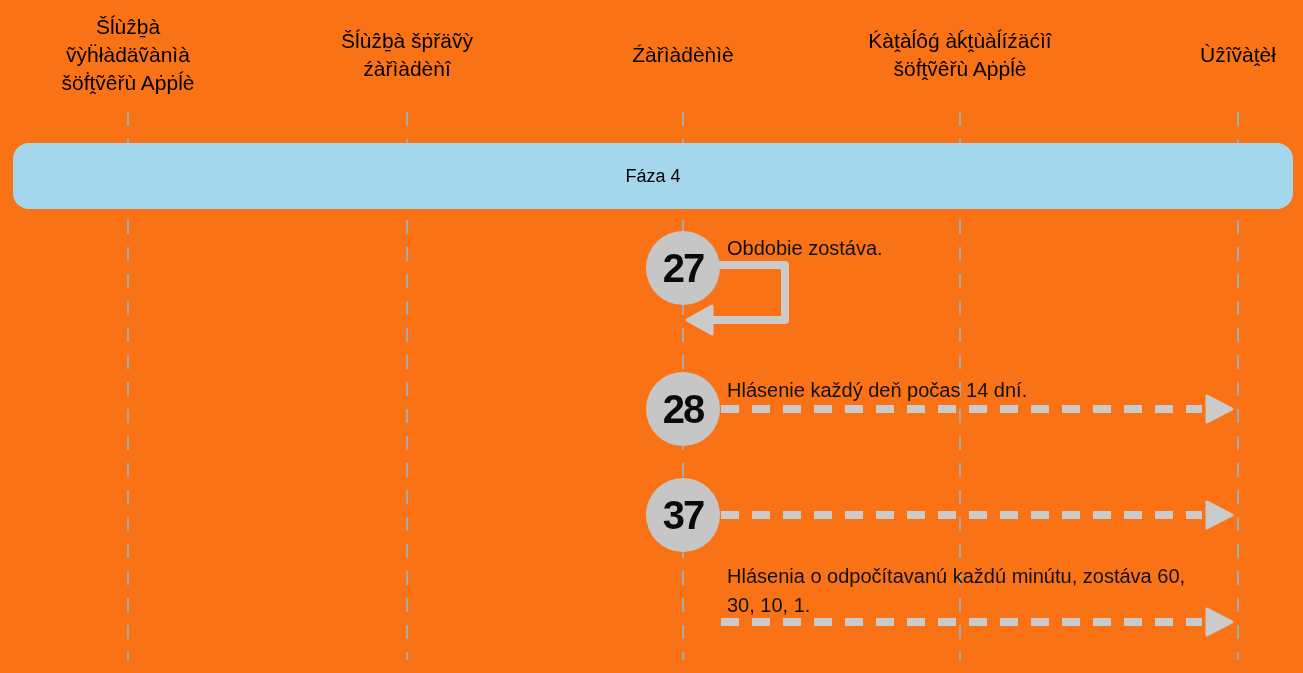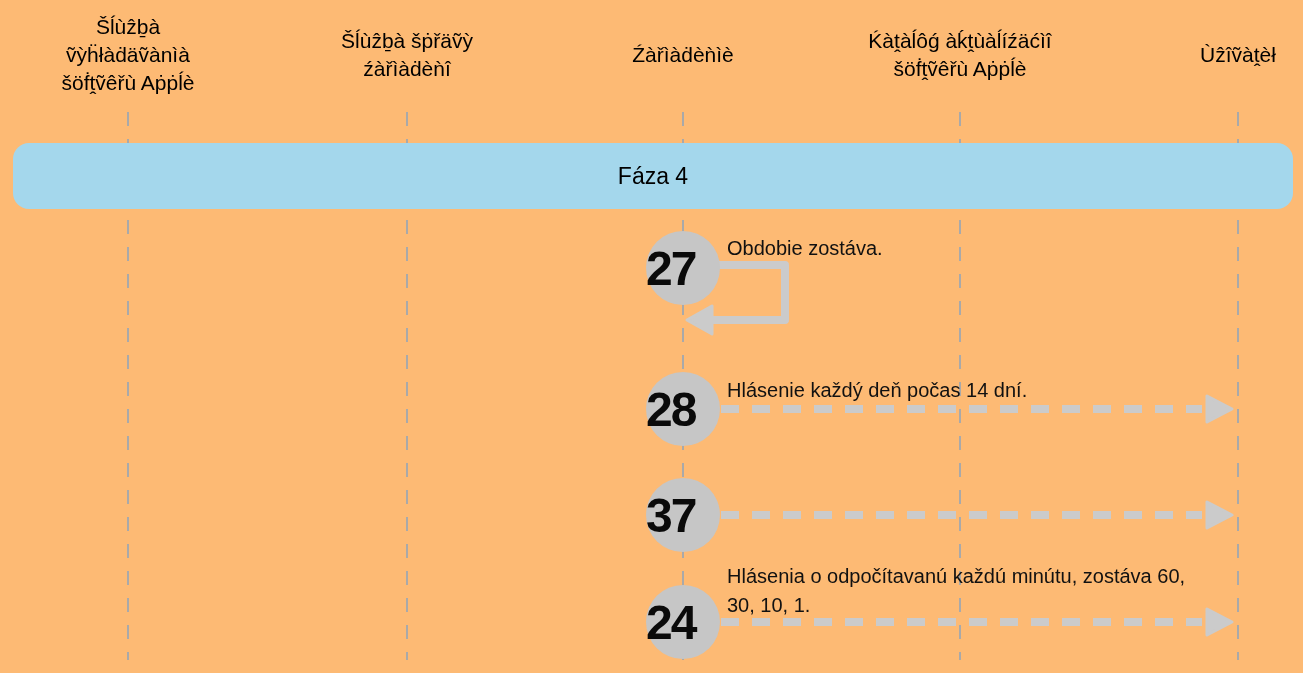--- a/index.html
+++ b/index.html
@@ -3,21 +3,21 @@
 <meta charset="utf-8">
 <style>
   * { margin: 0; padding: 0; box-sizing: border-box; }
   html, body { background: #ffffff; }
   body { font-family: "Liberation Sans", sans-serif; }
 
   .canvas {
     position: relative;
     width: 1303px;
     height: 673px;
-    background: #fdba74;
+    background: #f97316;
     overflow: hidden;
   }
 
   svg.layer {
     position: absolute;
     left: 0; top: 0;
     width: 1303px; height: 673px;
     display: block;
   }
 
@@ -47,35 +47,36 @@
     position: absolute;
     left: 13px;
     top: 143px;
     width: 1280px;
     height: 66px;
     background: #A4D7EC;
     border-radius: 16px;
     display: flex;
     align-items: center;
     justify-content: center;
-    font-size: 23px;
+    font-size: 18px;
     color: #000000;
   }
 
   
   .step-circle {
     position: absolute;
     left: 646px;
     width: 74px;
     height: 74px;
     border-radius: 50%;
     background: #C6C6C6;
     display: flex;
     align-items: center;
-    font-size: 48px;
+    justify-content: center;
+    font-size: 40px;
     font-weight: 600;
     letter-spacing: -2px;
     color: #0a0a0a;
   }
   .sc-27 { top: 231px; }
   .sc-28 { top: 372px; }
   .sc-29 { top: 478px; }
   .sc-24 { top: 585px; }
 
   
@@ -145,22 +146,19 @@
 
   <div class="step-circle sc-27">
     <span>27</span>
   </div>
   <div class="step-circle sc-28">
     <span>28</span>
   </div>
   <div class="step-circle sc-29">
     <span>37</span>
   </div>
-  <div class="step-circle sc-24">
-    <span>24</span>
-  </div>
 
   <div class="step-text st-27">Obdobie zostáva.</div>
   <div class="step-text st-28">Hlásenie každý deň počas 14 dní.</div>
   <div class="step-text st-24">Hlásenia o odpočítavanú každú minútu, zostáva 60,
 30, 10, 1.</div>
 
 </div>
 
 </body></html>

